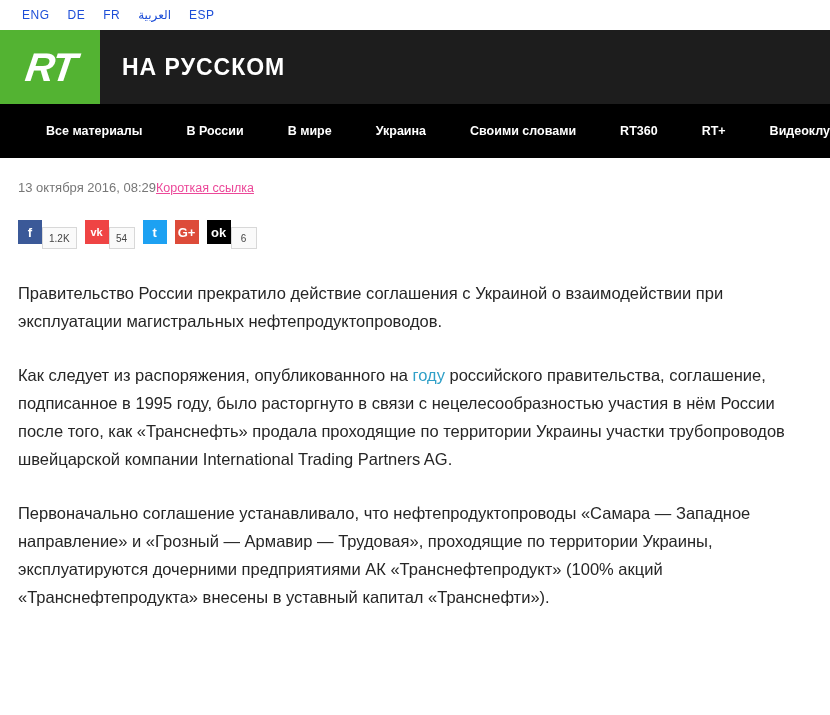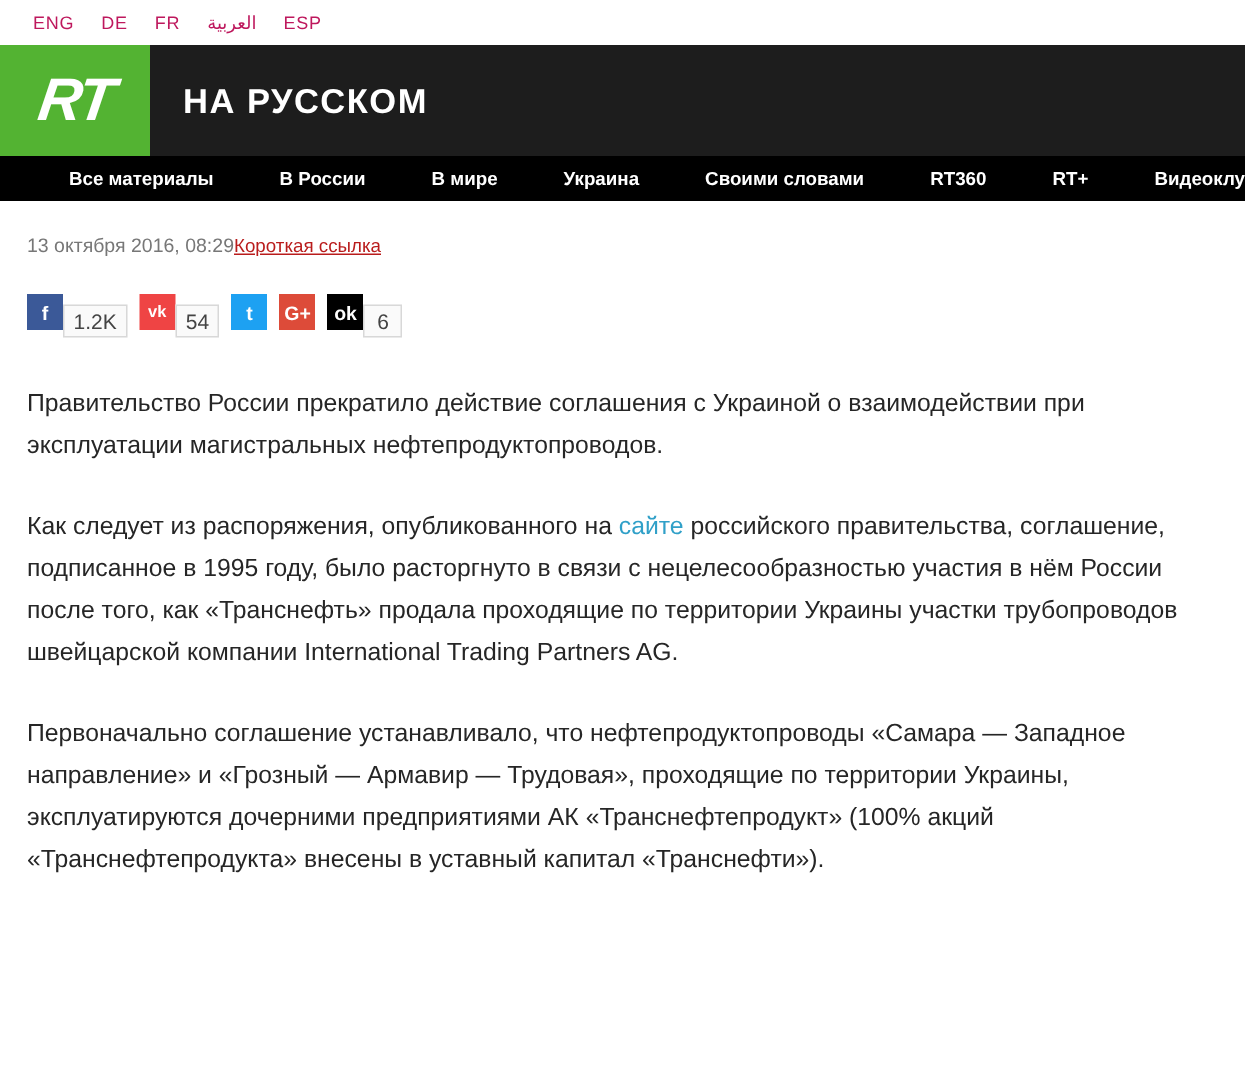--- a/index.html
+++ b/index.html
@@ -19,21 +19,21 @@
   .lang-bar {
     height: 30px;
     background: #ffffff;
     display: flex;
     align-items: center;
     padding-left: 22px;
     gap: 18px;
   }
   .lang-bar .lang {
     font-size: 12px;
-    color: #be185d;
+    color: #1d4ed8;
     letter-spacing: .5px;
     text-decoration: none;
     cursor: pointer;
   }
 
   
   .masthead {
     height: 74px;
     background: #1d1d1d;
     display: flex;
@@ -60,21 +60,21 @@
   .site-title {
     color: #ffffff;
     font-size: 23px;
     font-weight: bold;
     letter-spacing: 1px;
     margin-left: 22px;
   }
 
   
   .nav {
-    height: 30px;
+    height: 54px;
     background: #000000;
     display: flex;
     align-items: center;
     padding: 0 24px;
     box-sizing: border-box;
   }
   .nav-item {
     color: #ffffff;
     font-size: 12.5px;
     font-weight: bold;
@@ -103,21 +103,21 @@
     display: flex;
     align-items: baseline;
     margin-top: 22px;
   }
   .date {
     font-size: 13px;
     color: #777;
   }
   .short-link {
     font-size: 12.5px;
-    color: #b91c1c;
+    color: #ec4899;
     text-decoration: underline;
     cursor: pointer;
   }
 
   
   .share-row {
     display: flex;
     align-items: center;
     margin-top: 20px;
     gap: 0;
@@ -136,21 +136,21 @@
   }
   .scount {
     height: 22px;
     min-width: 26px;
     padding: 0 6px;
     margin-right: 8px;
     box-sizing: border-box;
     border: 1px solid #d8d8d8;
     background: #fafafa;
     color: #444;
-    font-size: 14px;
+    font-size: 10px;
     display: inline-flex;
     align-items: center;
     justify-content: center;
     flex: 0 0 auto;
     margin-top: 12px;
   }
   .sgap { width: 8px; flex: 0 0 auto; }
   .fb { background: #3b5998; }
   .vk { background: #ef4444; font-size: 11px; text-align: center; }
   .tw { background: #1da1f2; }
@@ -221,20 +221,20 @@
     <span class="sgap"></span>
     <span class="sbtn ok">ok</span>
     <span class="scount">6</span>
   </div>
 
   <div class="body-copy">
     <p>
       <span>Правительство России прекратило действие соглашения с Украиной о взаимодействии при эксплуатации магистральных нефтепродуктопроводов.</span>
     </p>
     <p>
-      <span>Как следует из распоряжения, опубликованного на </span><a>сайте</a><span> российского правительства, соглашение, подписанное в 1995 году, было расторгнуто в связи с нецелесообразностью участия в нём России после того, как «Транснефть» продала проходящие по территории Украины участки трубопроводов швейцарской компании International Trading Partners AG.</span>
+      <span>Как следует из распоряжения, опубликованного на </span><a>году</a><span> российского правительства, соглашение, подписанное в 1995 году, было расторгнуто в связи с нецелесообразностью участия в нём России после того, как «Транснефть» продала проходящие по территории Украины участки трубопроводов швейцарской компании International Trading Partners AG.</span>
     </p>
     <p>
       <span>Первоначально соглашение устанавливало, что нефтепродуктопроводы «Самара — Западное направление» и «Грозный — Армавир — Трудовая», проходящие по территории Украины, эксплуатируются дочерними предприятиями АК «Транснефтепродукт» (100% акций «Транснефтепродукта» внесены в уставный капитал «Транснефти»).</span>
     </p>
   </div>
 
 </div>
 
 </body></html>

